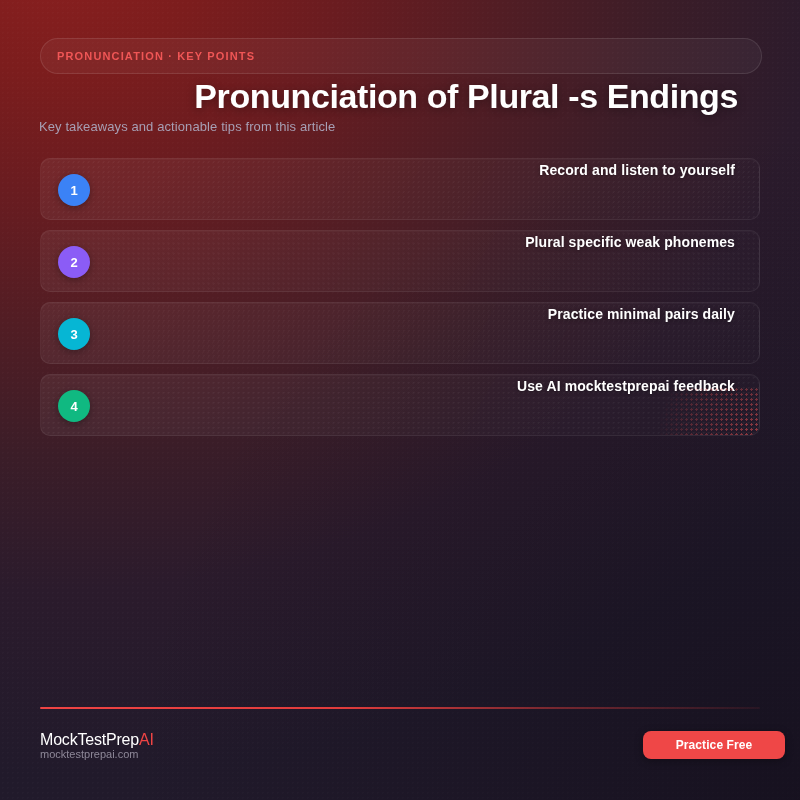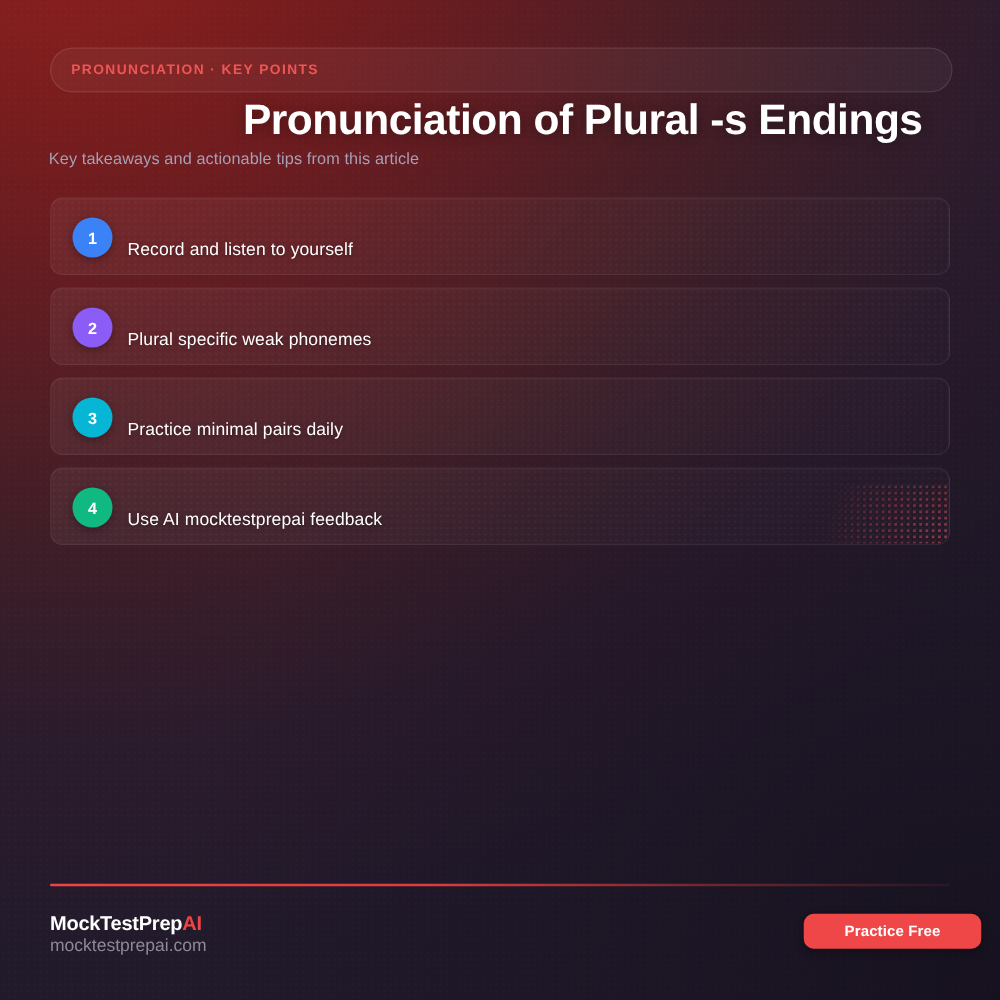--- a/index.html
+++ b/index.html
@@ -127,27 +127,28 @@
     align-items: center;
     justify-content: center;
     color: #ffffff;
     font-size: 13px;
     font-weight: bold;
     box-shadow: 0 2px 7px rgba(0,0,0,0.30);
   }
   .point-text {
     position: absolute;
     left: 61px;
-    top: 32px;
+    top: 3px;
     right: 24px;
     color: #ffffff;
     font-size: 14px;
-    font-weight: normal;
+    font-weight: bold;
     letter-spacing: 0.1px;
     text-shadow: 0 1px 4px rgba(0,0,0,0.35);
+    text-align: right;
   }
   
   .accent-dots {
     position: absolute;
     right: 0;
     bottom: 0;
     width: 120px;
     height: 48px;
     background-image: radial-gradient(rgba(240,86,86,0.55) 1.1px, transparent 1.1px);
     background-size: 5px 5px;
@@ -164,32 +165,32 @@
     width: 720px;
     height: 2px;
     background: linear-gradient(90deg, #ef4444 0%, #e03c3c 42%, rgba(224,60,60,0.45) 72%, rgba(224,60,60,0.08) 100%);
     border-radius: 2px;
   }
   .brand {
     position: absolute;
     left: 40px;
     top: 731px;
     font-size: 16px;
-    font-weight: bold;
+    font-weight: normal;
     letter-spacing: -0.2px;
     white-space: nowrap;
   }
   .brand-main { color: #ffffff; }
   .brand-accent { color: #ef4444; }
   .brand-url {
     position: absolute;
     left: 40px;
     top: 748px;
     color: #8e8898;
-    font-size: 14px;
+    font-size: 11px;
   }
   .cta {
     position: absolute;
     left: 643px;
     top: 731px;
     width: 142px;
     height: 28px;
     box-sizing: border-box;
     border: none;
     border-radius: 8px;

